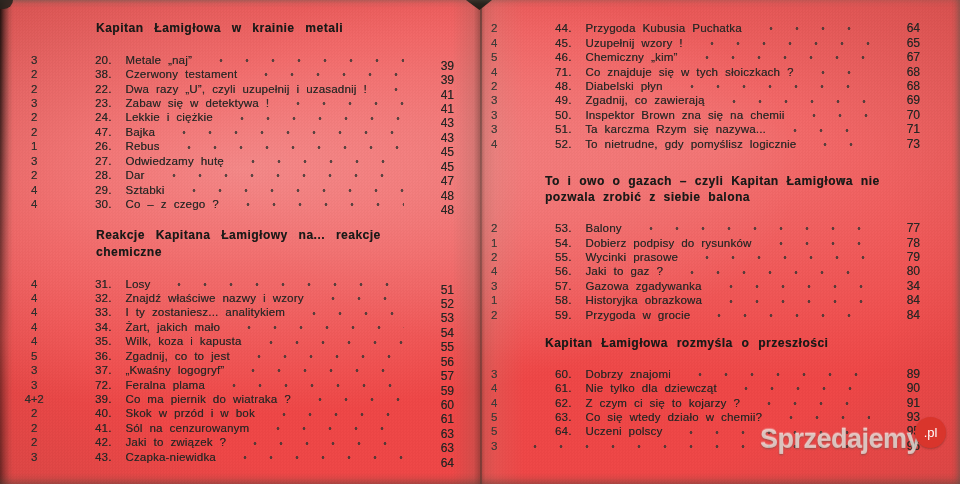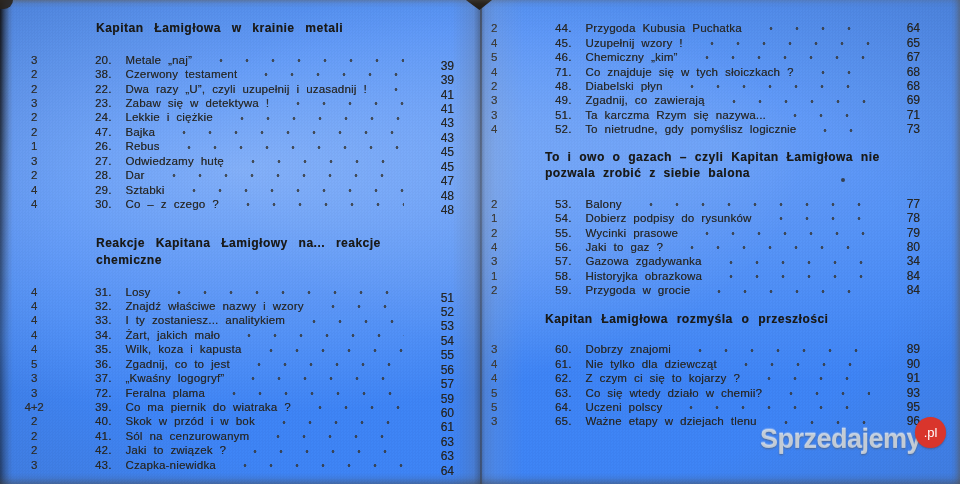--- a/index.html
+++ b/index.html
@@ -3,21 +3,21 @@
 <meta charset="utf-8">
 <style>
   html,body{margin:0;padding:0;}
   body{
     width:960px;height:484px;overflow:hidden;position:relative;
     background:#14100c;
     font-family:"Liberation Sans",sans-serif;
   }
   .book{
     position:absolute;inset:0;
-    background:#3b82f6;
+    background:#ef4444;
   }
   
   .book::before{
     content:"";position:absolute;inset:0;pointer-events:none;
     background:
       radial-gradient(ellipse at 25% 35%, rgba(255,255,255,0.35) 0%, rgba(255,255,255,0) 55%),
       radial-gradient(ellipse at 75% 30%, rgba(255,255,255,0.22) 0%, rgba(255,255,255,0) 50%),
       radial-gradient(ellipse at 50% 55%, rgba(0,0,0,0) 62%, rgba(74,66,56,0.16) 100%);
   }
   
@@ -74,22 +74,22 @@
   .page-left{left:10px;width:446px;padding-top:20px;}
   .page-right{left:482px;width:478px;padding-top:21px;}
 
   .heading{
     font-weight:700;font-size:12px;line-height:16.5px;color:#161614;
     letter-spacing:.5px;word-spacing:7px;white-space:pre-line;
     text-shadow:.2px .2px .4px rgba(20,20,20,.5);
   }
   .page-left .heading{margin:0 0 16px 86px;}
   .page-right .heading{margin:0 0 15px 63px;width:380px;}
-  .page-left .section:nth-child(2) .heading{margin-top:24px;}
-  .page-right .section:nth-child(2) .heading{margin-top:12px;word-spacing:4px;}
+  .page-left .section:nth-child(2) .heading{margin-top:16px;}
+  .page-right .section:nth-child(2) .heading{margin-top:22px;word-spacing:4px;}
   .page-right .section:nth-child(3) .heading{margin-top:13px;word-spacing:5px;}
 
   .row{display:flex;align-items:center;height:14.45px;font-size:11.5px;}
   .diff{
     text-align:center;color:#2b2b29;letter-spacing:-.2px;
     text-shadow:.2px .2px .35px rgba(30,30,30,.55);
   }
   .page-left .diff{flex:0 0 48px;}
   .page-right .diff{flex:0 0 24px;}
   .entry{
@@ -321,20 +321,26 @@
           <span class="pagenum">68</span>
         </div>
         <div class="row">
           <span class="diff">3</span>
           <span class="entry">49.  Zgadnij, co zawierają</span>
           <span class="leader"></span>
           <span class="pagenum">69</span>
         </div>
         <div class="row">
           <span class="diff">3</span>
+          <span class="entry">50.  Inspektor Brown zna się na chemii</span>
+          <span class="leader"></span>
+          <span class="pagenum">70</span>
+        </div>
+        <div class="row">
+          <span class="diff">3</span>
           <span class="entry">51.  Ta karczma Rzym się nazywa...</span>
           <span class="leader"></span>
           <span class="pagenum">71</span>
         </div>
         <div class="row">
           <span class="diff">4</span>
           <span class="entry">52.  To nietrudne, gdy pomyślisz logicznie</span>
           <span class="leader"></span>
           <span class="pagenum">73</span>
         </div>
@@ -412,21 +418,20 @@
           <span class="pagenum">93</span>
         </div>
         <div class="row">
           <span class="diff">5</span>
           <span class="entry">64.  Uczeni polscy</span>
           <span class="leader"></span>
           <span class="pagenum">95</span>
         </div>
         <div class="row">
           <span class="diff">3</span>
-          <span class="entry">65.  Ważne etapy w dziejach tlenu</span>
           <span class="leader"></span>
           <span class="pagenum">96</span>
         </div>
       </div>
     </div>
 
   <div class="grain"></div>
   <div class="gutter"></div>
   <div class="gutter-line"></div>
   <div class="notch"></div>

